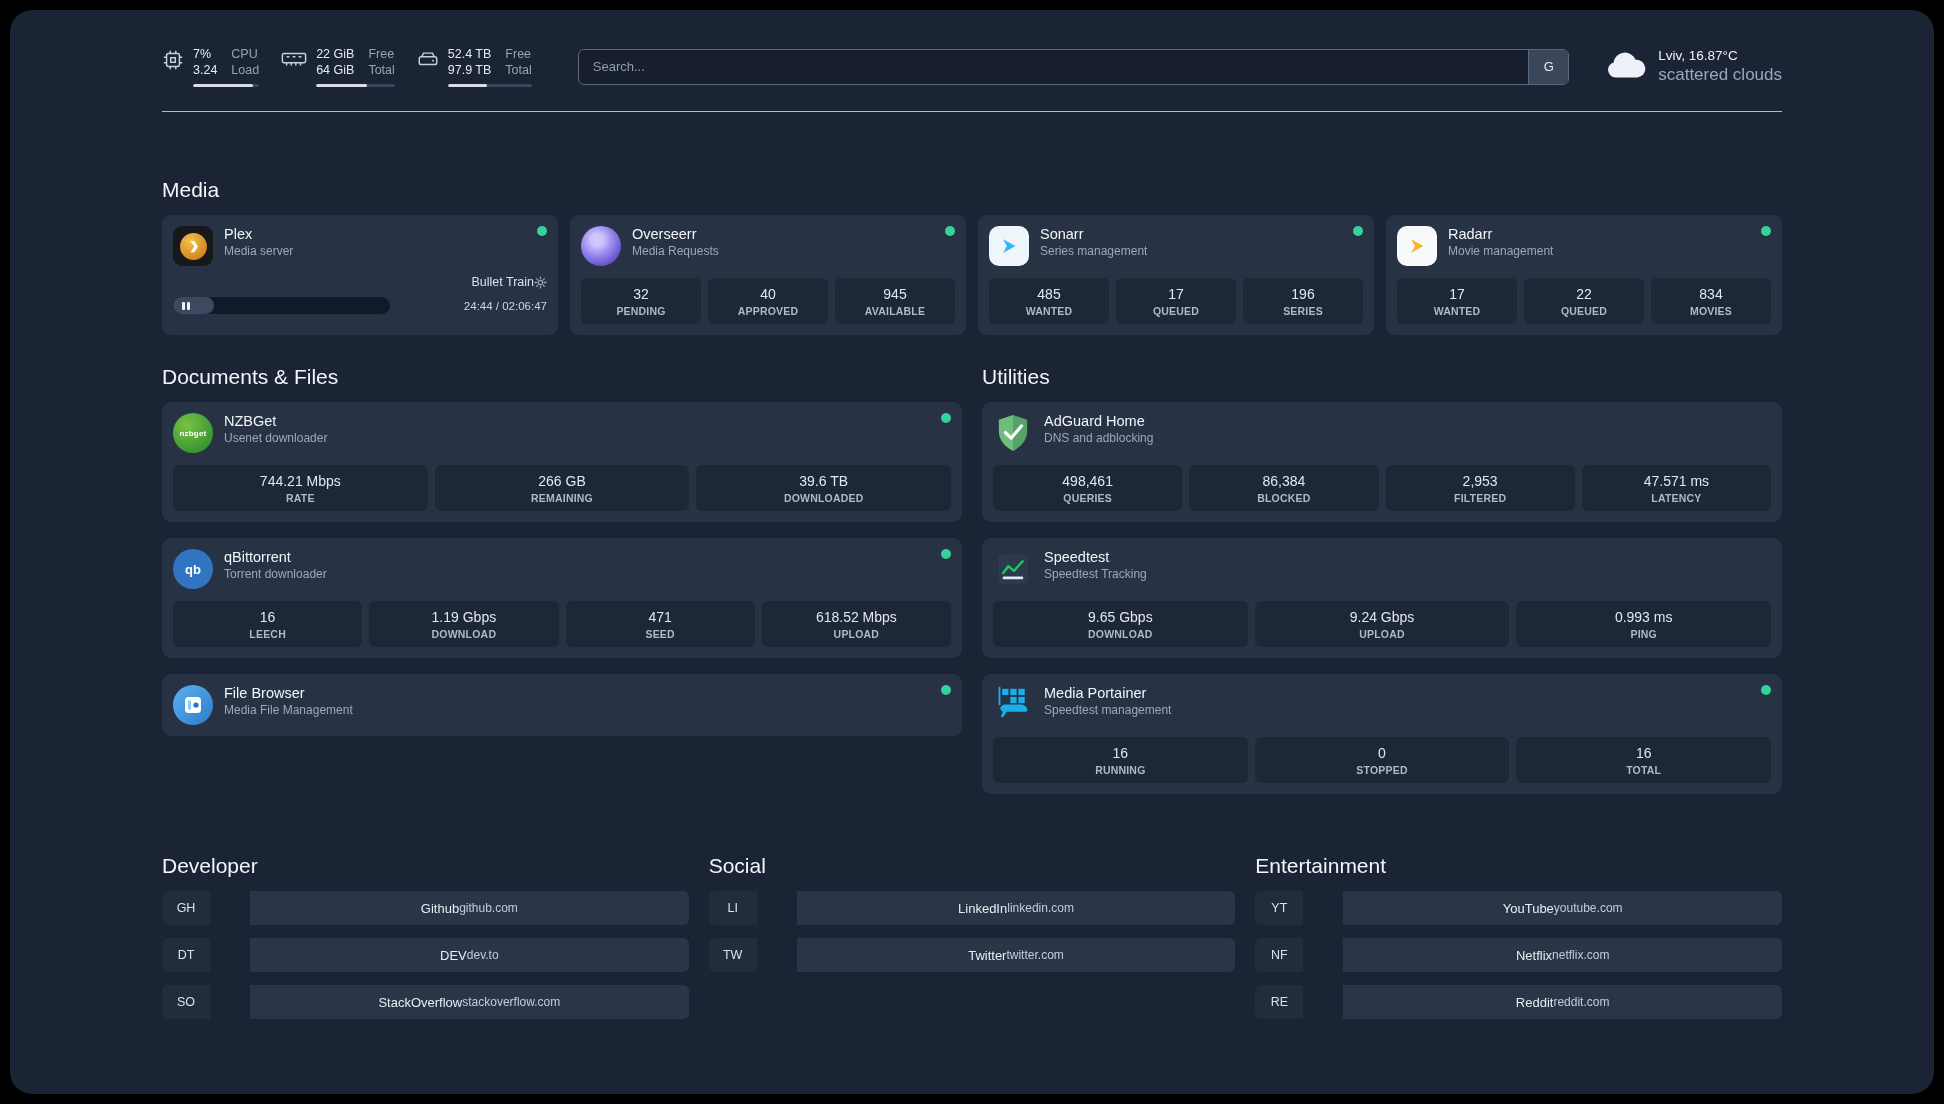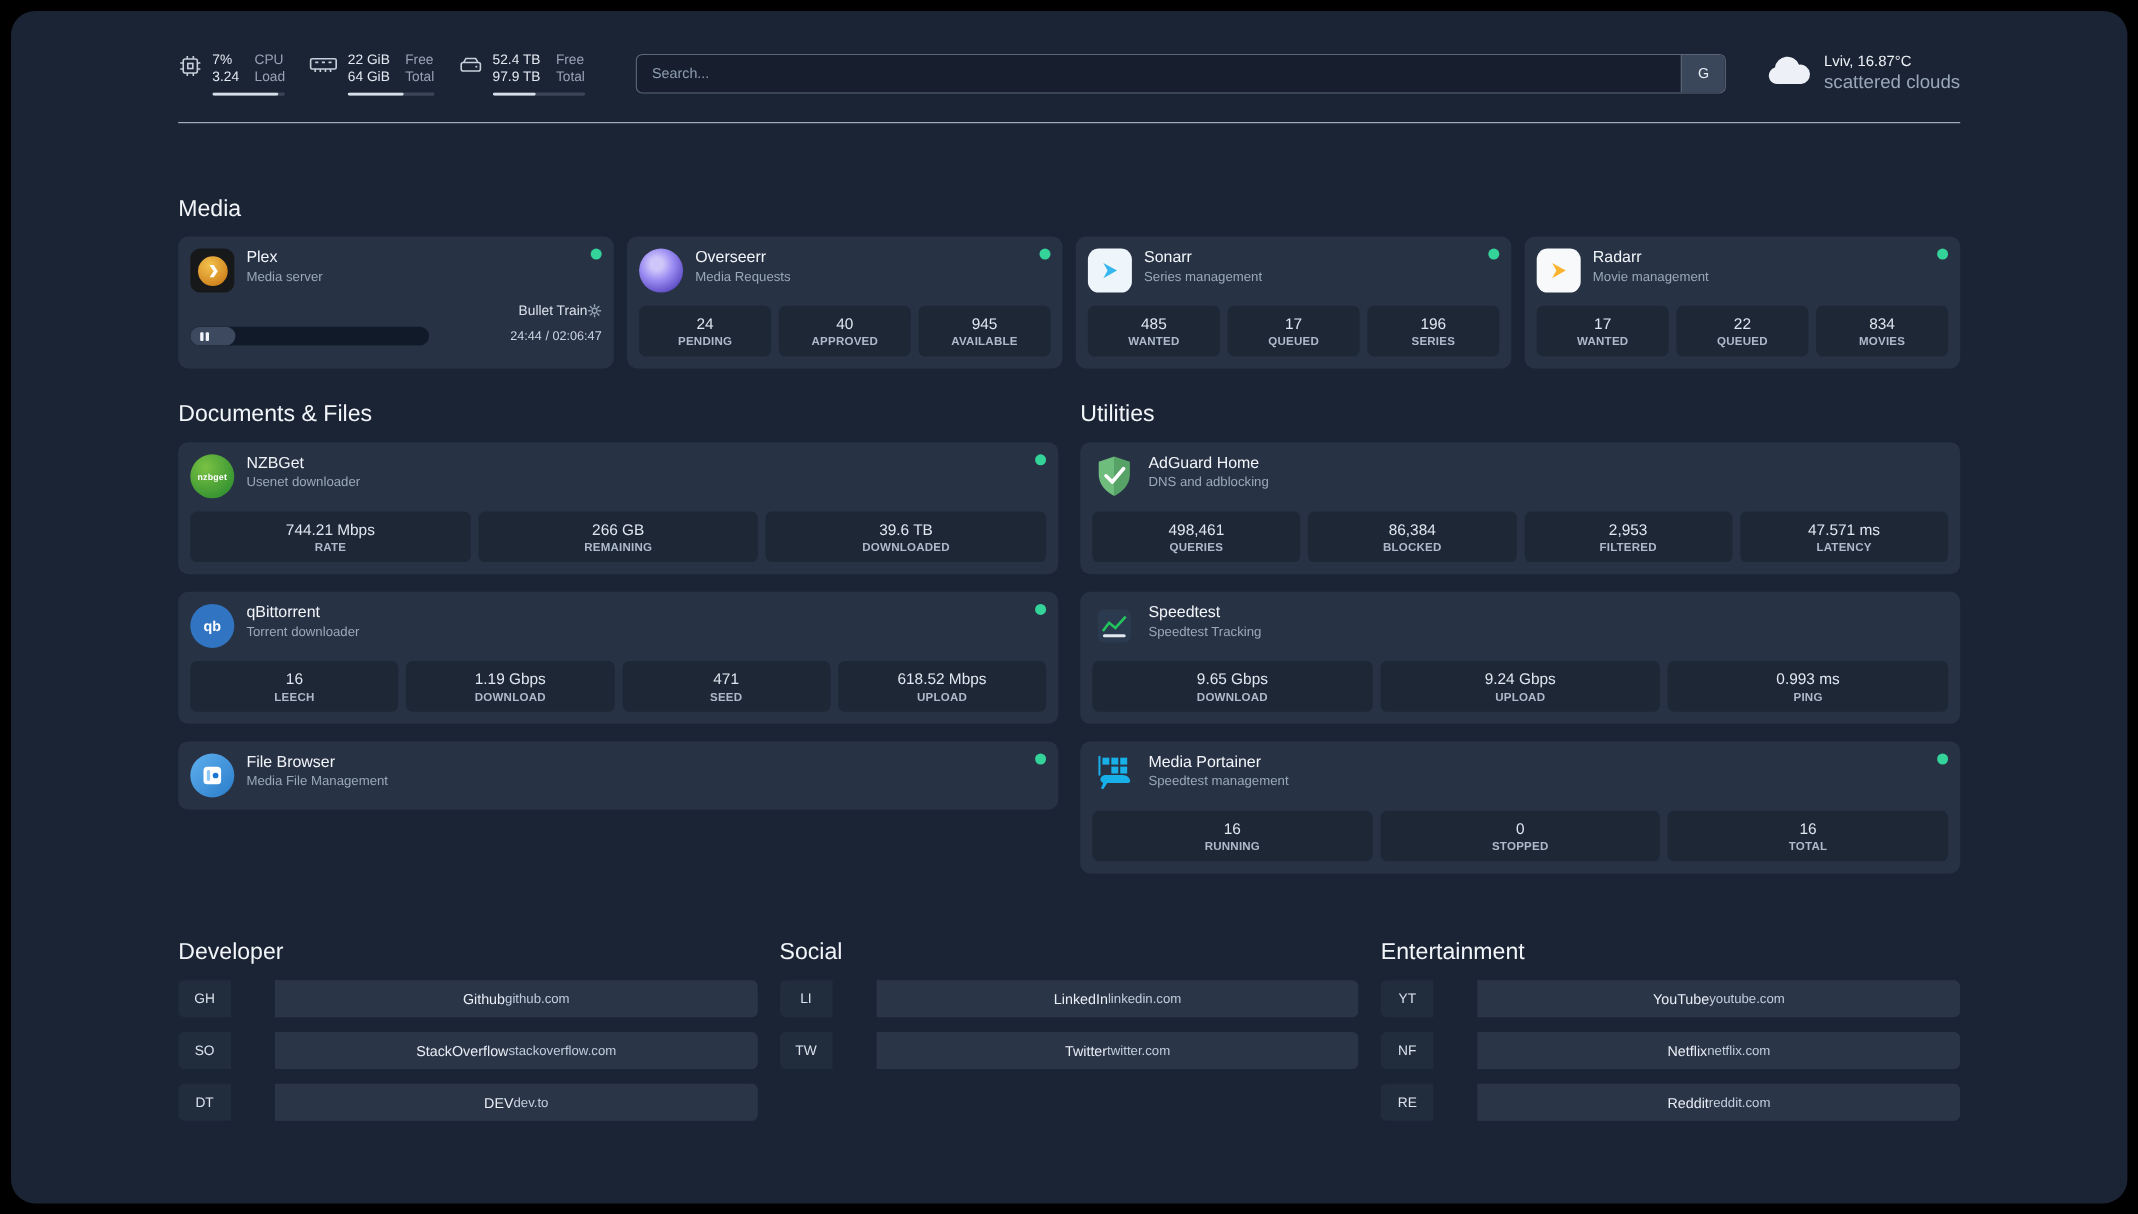--- a/index.html
+++ b/index.html
@@ -238,21 +238,21 @@
         <div class="card-head">
           <div class="svc-icon overseerr-icon"></div>
           <div class="svc-meta">
             <div class="svc-name">Overseerr</div>
             <div class="svc-desc">Media Requests</div>
           </div>
           <span class="dot"></span>
         </div>
         <div class="tiles">
           <div class="tile">
-            <div class="tile-v">24</div>
+            <div class="tile-v">32</div>
             <div class="tile-l">PENDING</div>
           </div>
           <div class="tile">
             <div class="tile-v">40</div>
             <div class="tile-l">APPROVED</div>
           </div>
           <div class="tile">
             <div class="tile-v">945</div>
             <div class="tile-l">AVAILABLE</div>
           </div>
@@ -520,31 +520,31 @@
         <h2 class="section-title">Developer</h2>
         <div class="bm-list">
           <a class="bm-row">
             <span class="bm-abbr">GH</span>
             <span class="bm-body">
               <span class="bm-name">Github</span>
               <span class="bm-domain">github.com</span>
             </span>
           </a>
           <a class="bm-row">
+            <span class="bm-abbr">DT</span>
+            <span class="bm-body">
+              <span class="bm-name">DEV</span>
+              <span class="bm-domain">dev.to</span>
+            </span>
+          </a>
+          <a class="bm-row">
             <span class="bm-abbr">SO</span>
             <span class="bm-body">
               <span class="bm-name">StackOverflow</span>
               <span class="bm-domain">stackoverflow.com</span>
-            </span>
-          </a>
-          <a class="bm-row">
-            <span class="bm-abbr">DT</span>
-            <span class="bm-body">
-              <span class="bm-name">DEV</span>
-              <span class="bm-domain">dev.to</span>
             </span>
           </a>
         </div>
       </div>
 
       <div>
         <h2 class="section-title">Social</h2>
         <div class="bm-list">
           <a class="bm-row">
             <span class="bm-abbr">LI</span>

